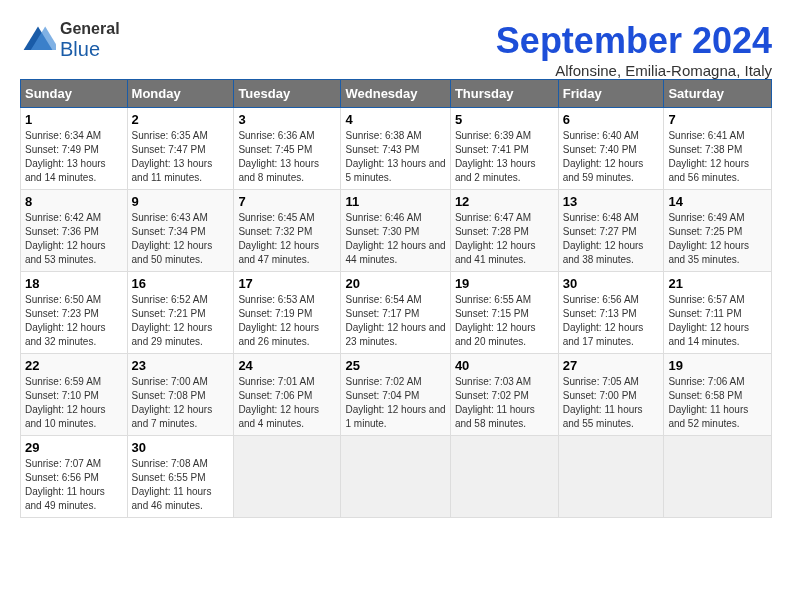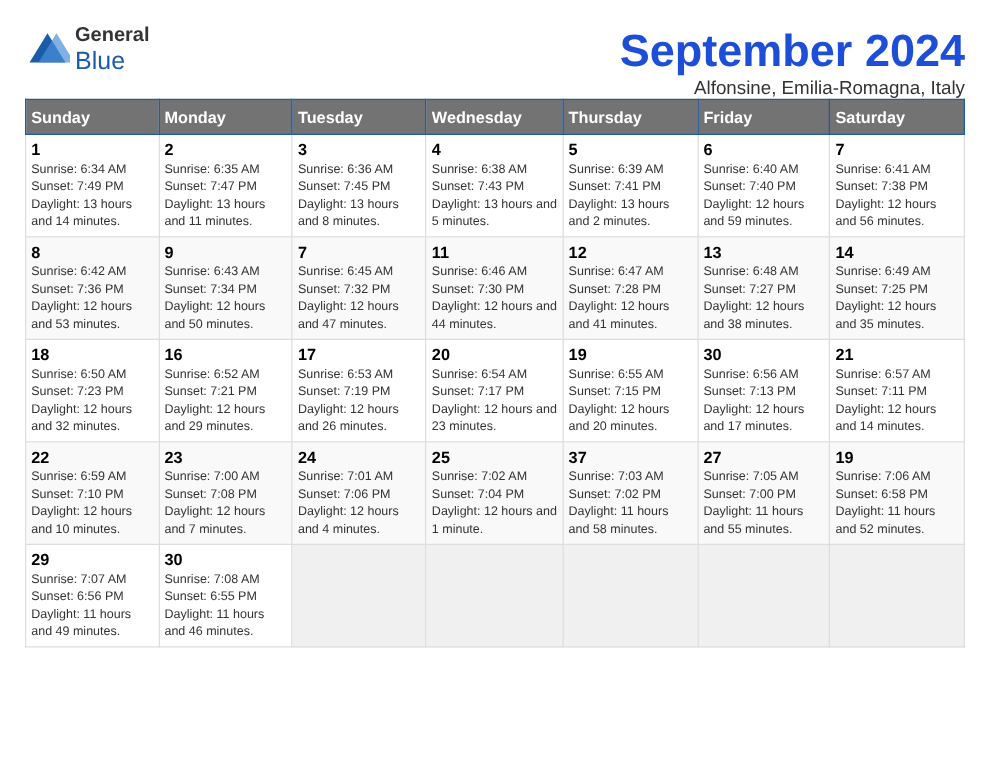--- a/index.html
+++ b/index.html
@@ -318,21 +318,21 @@
       </td>
         <td>
         <span class="day-num">25</span>
         <div class="day-info">
           Sunrise: 7:02 AM<br>
           Sunset: 7:04 PM<br>
           Daylight: 12 hours and 1 minute.
         </div>
       </td>
         <td>
-        <span class="day-num">37</span>
+        <span class="day-num">40</span>
         <div class="day-info">
           Sunrise: 7:03 AM<br>
           Sunset: 7:02 PM<br>
           Daylight: 11 hours and 58 minutes.
         </div>
       </td>
         <td>
         <span class="day-num">27</span>
         <div class="day-info">
           Sunrise: 7:05 AM<br>

